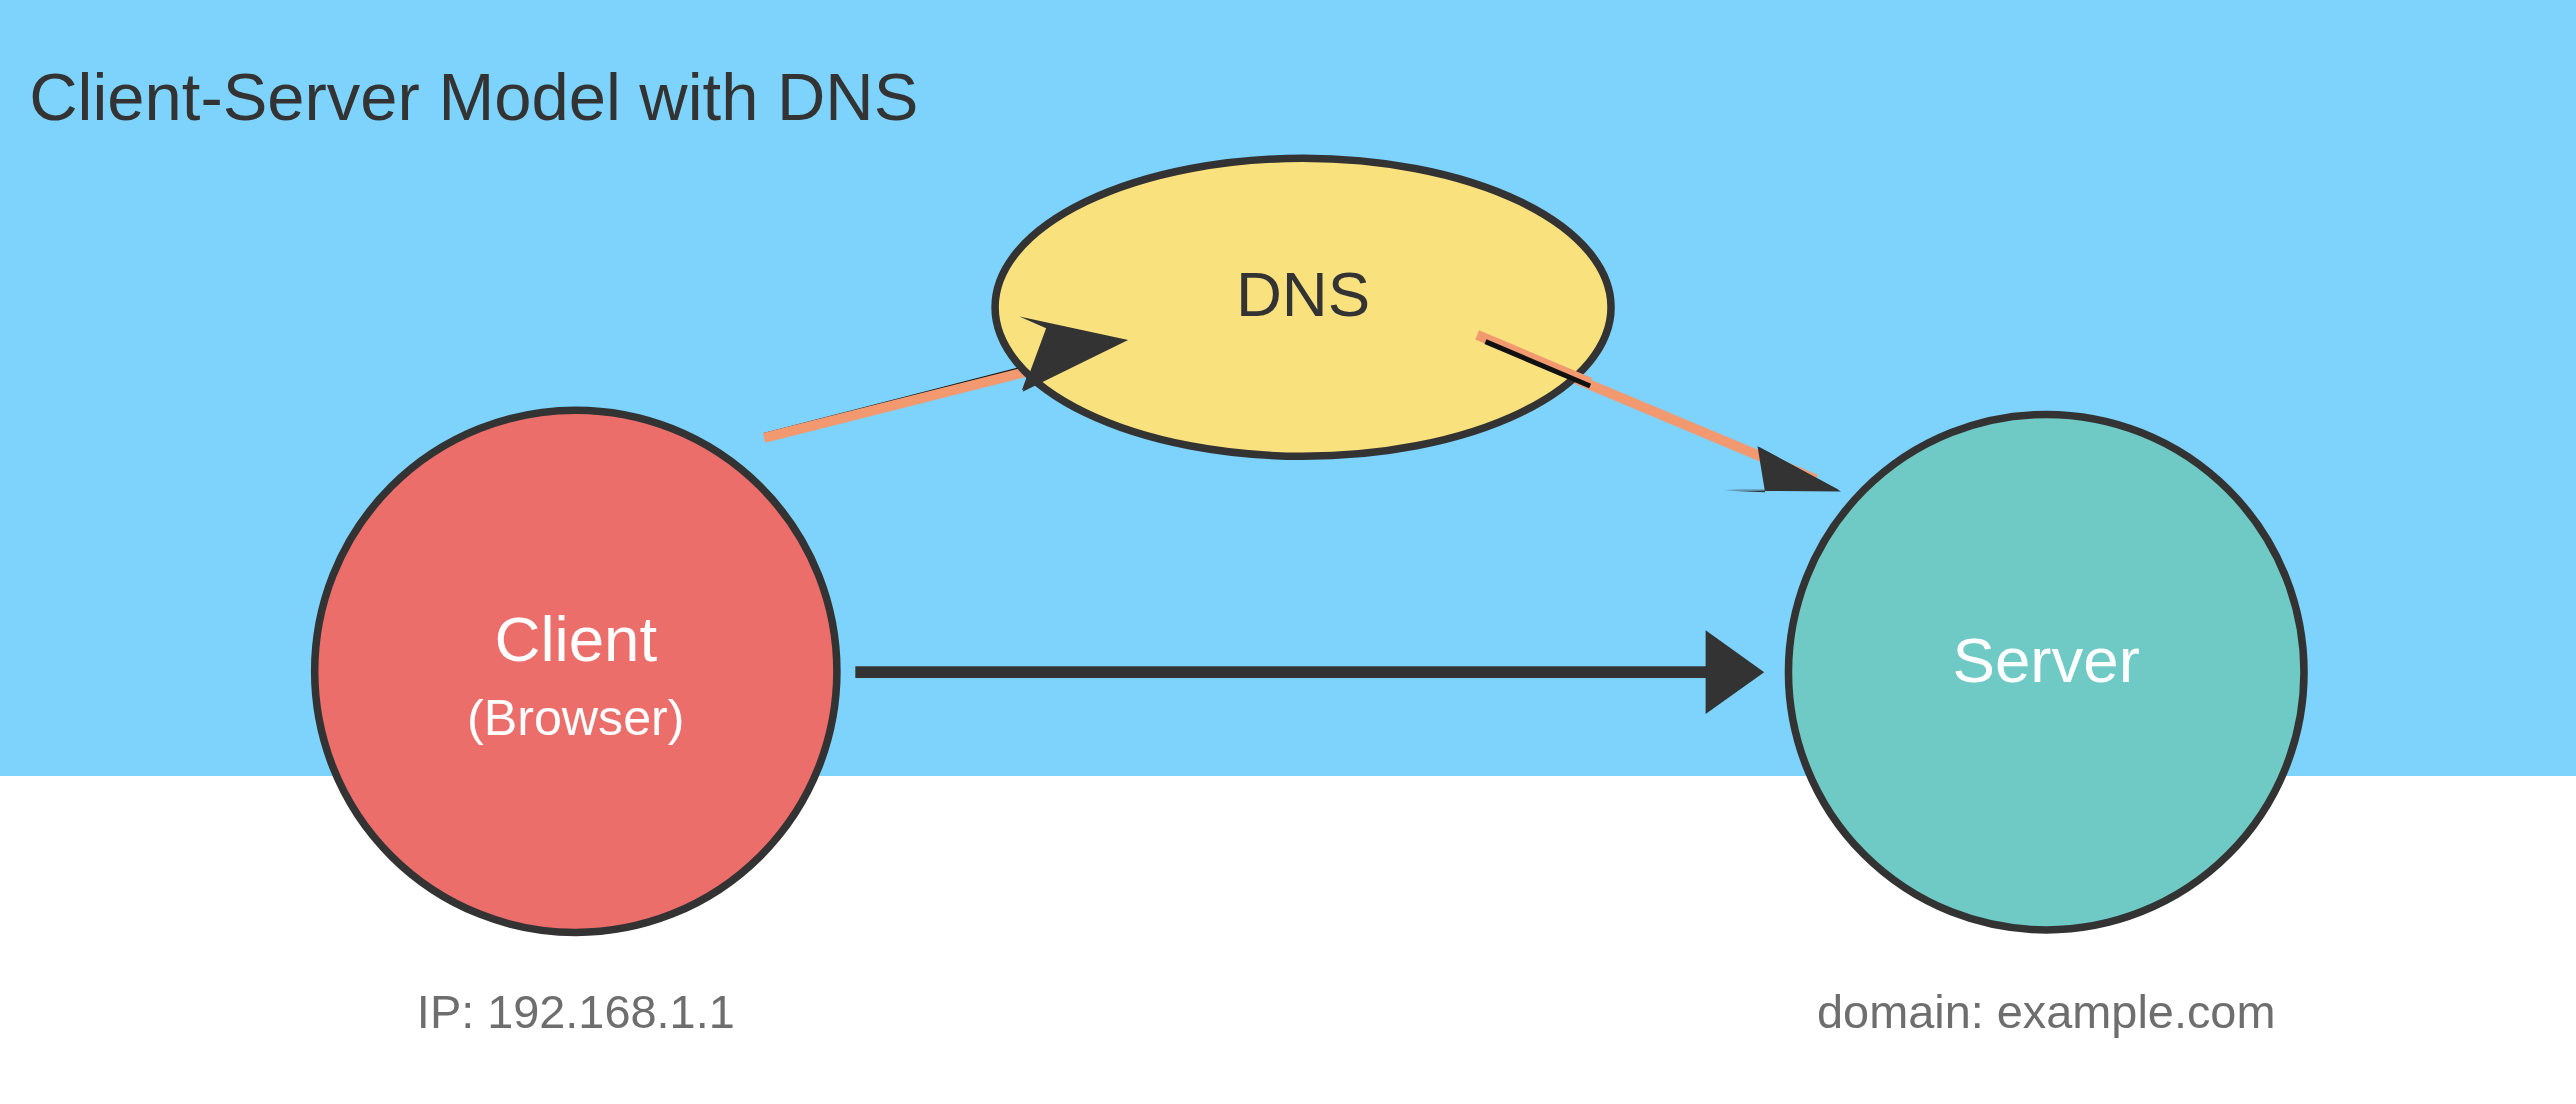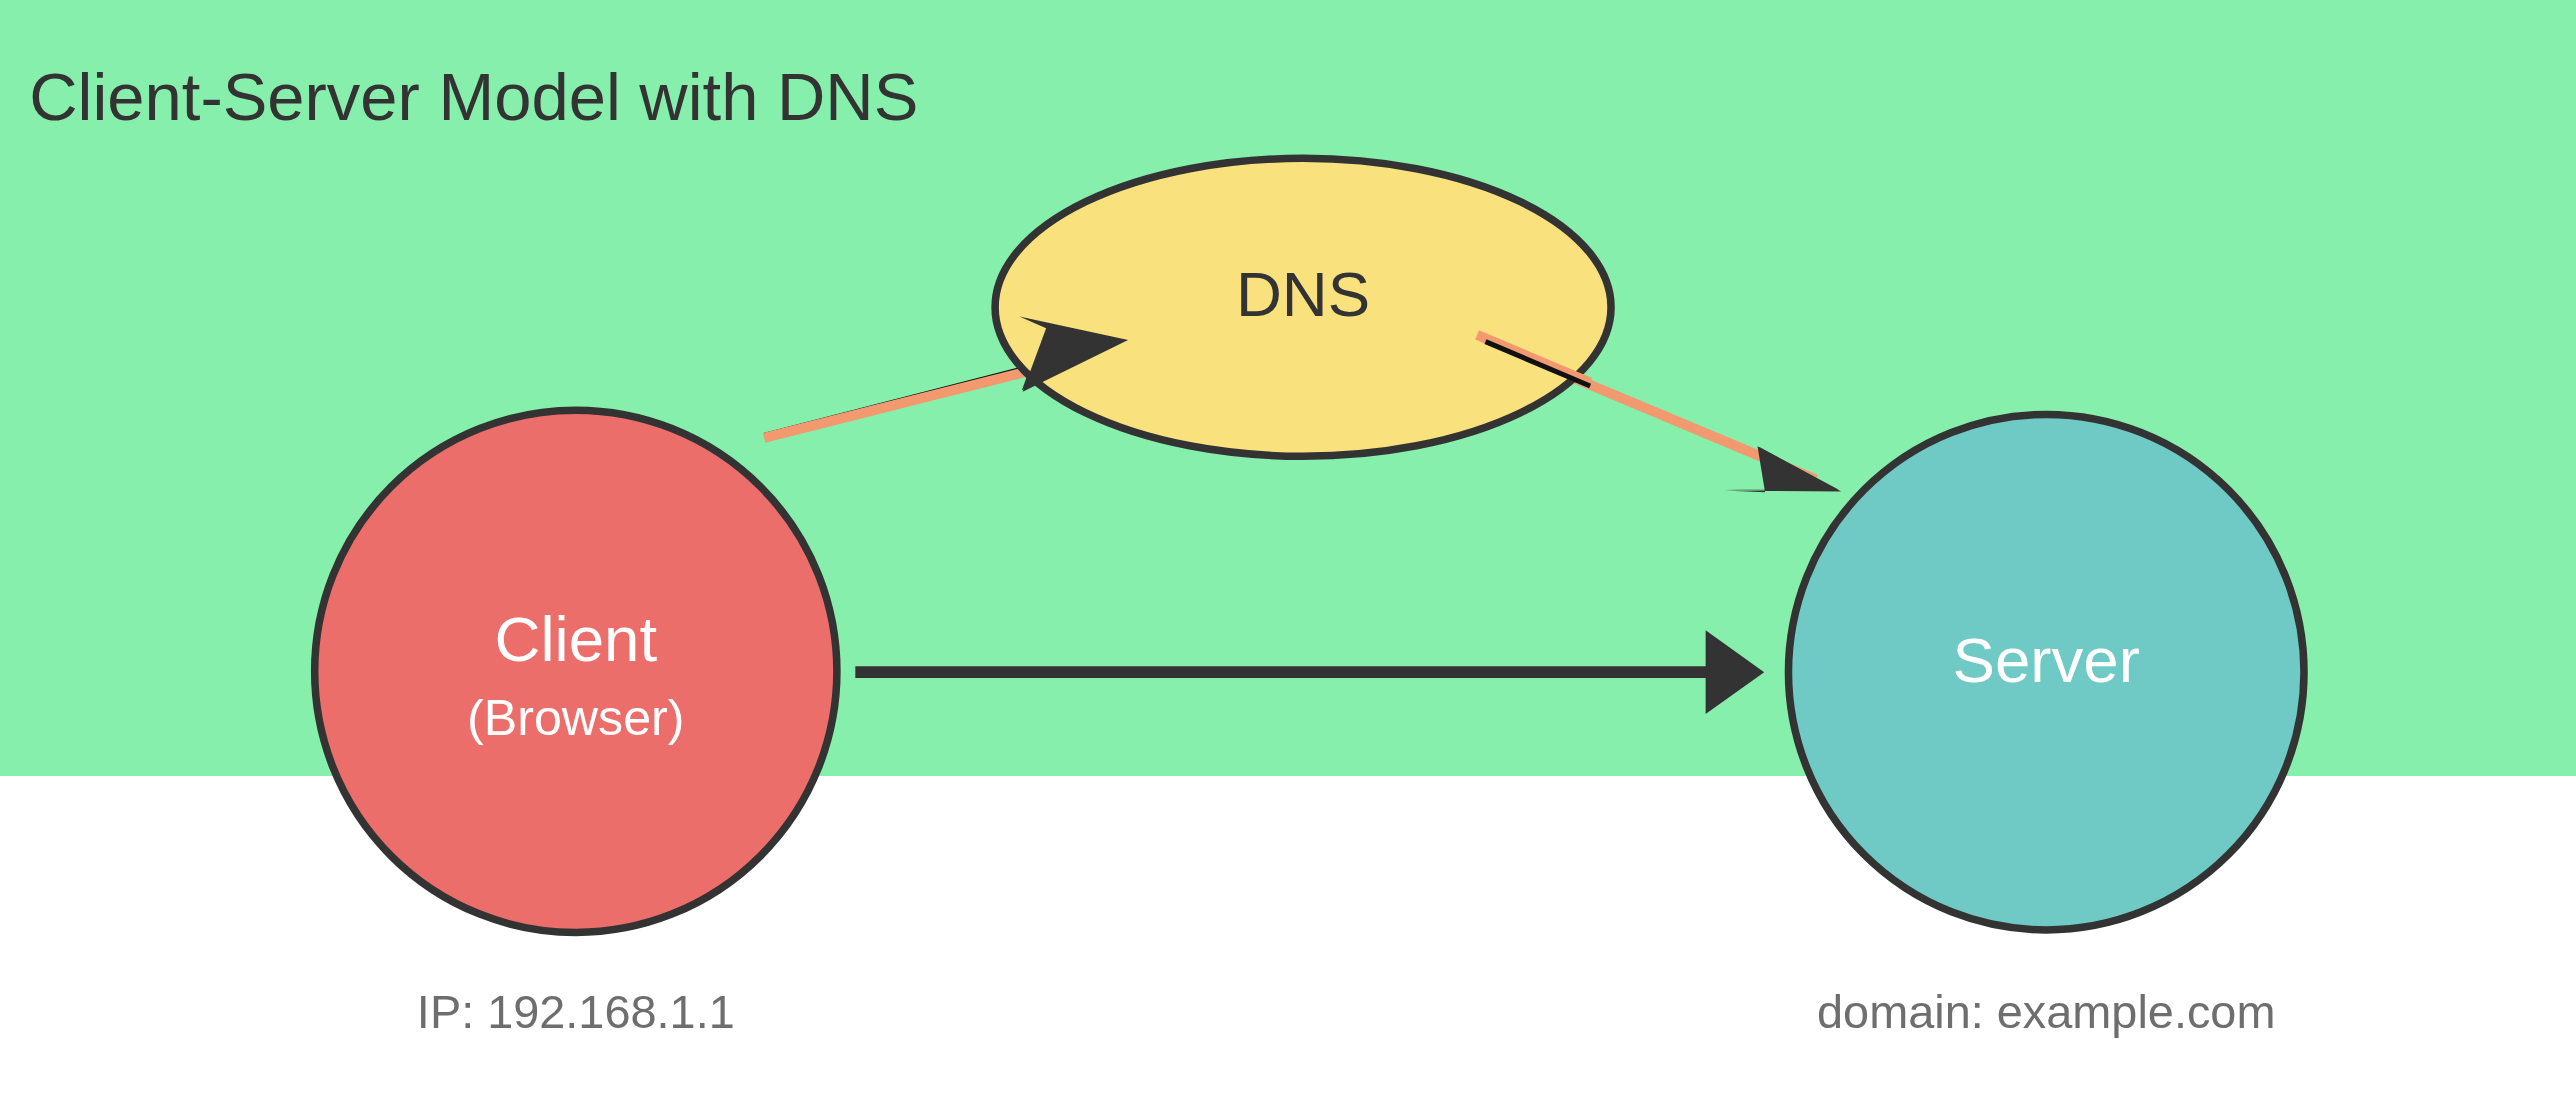--- a/index.html
+++ b/index.html
@@ -10,21 +10,21 @@
   body {
     width: 2576px;
     height: 1105px;
     font-family: "Liberation Sans", sans-serif;
     overflow: hidden;
   }
   #canvas {
     position: relative;
     width: 2576px;
     height: 776px;
-    background: #86efac;
+    background: #7dd3fc;
     text-decoration: underline;
   }
   #diagram-svg {
     position: absolute;
     left: 0;
     top: 0;
     width: 2576px;
     height: 1105px;
     display: block;
   }

